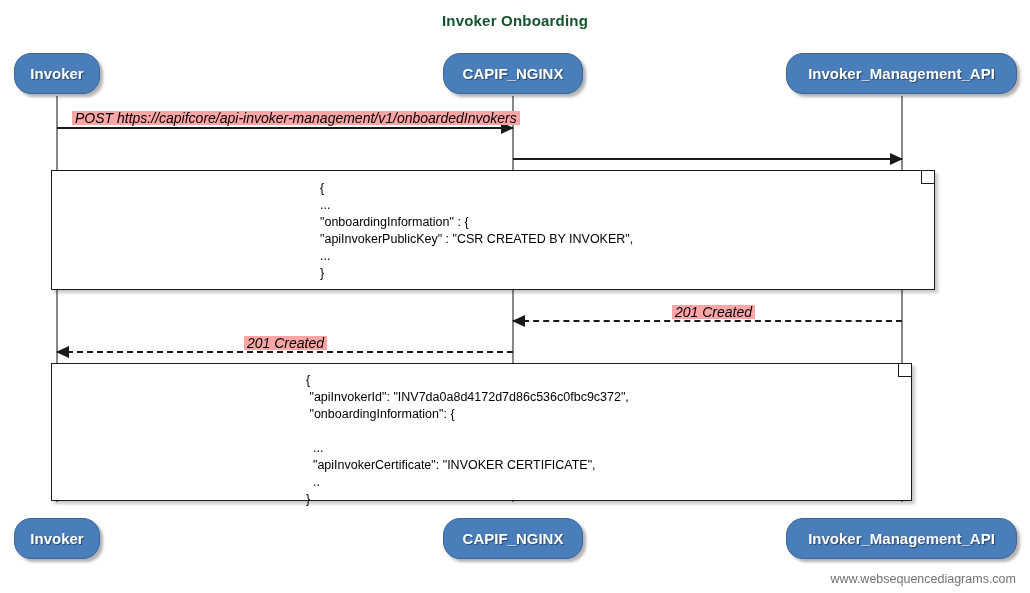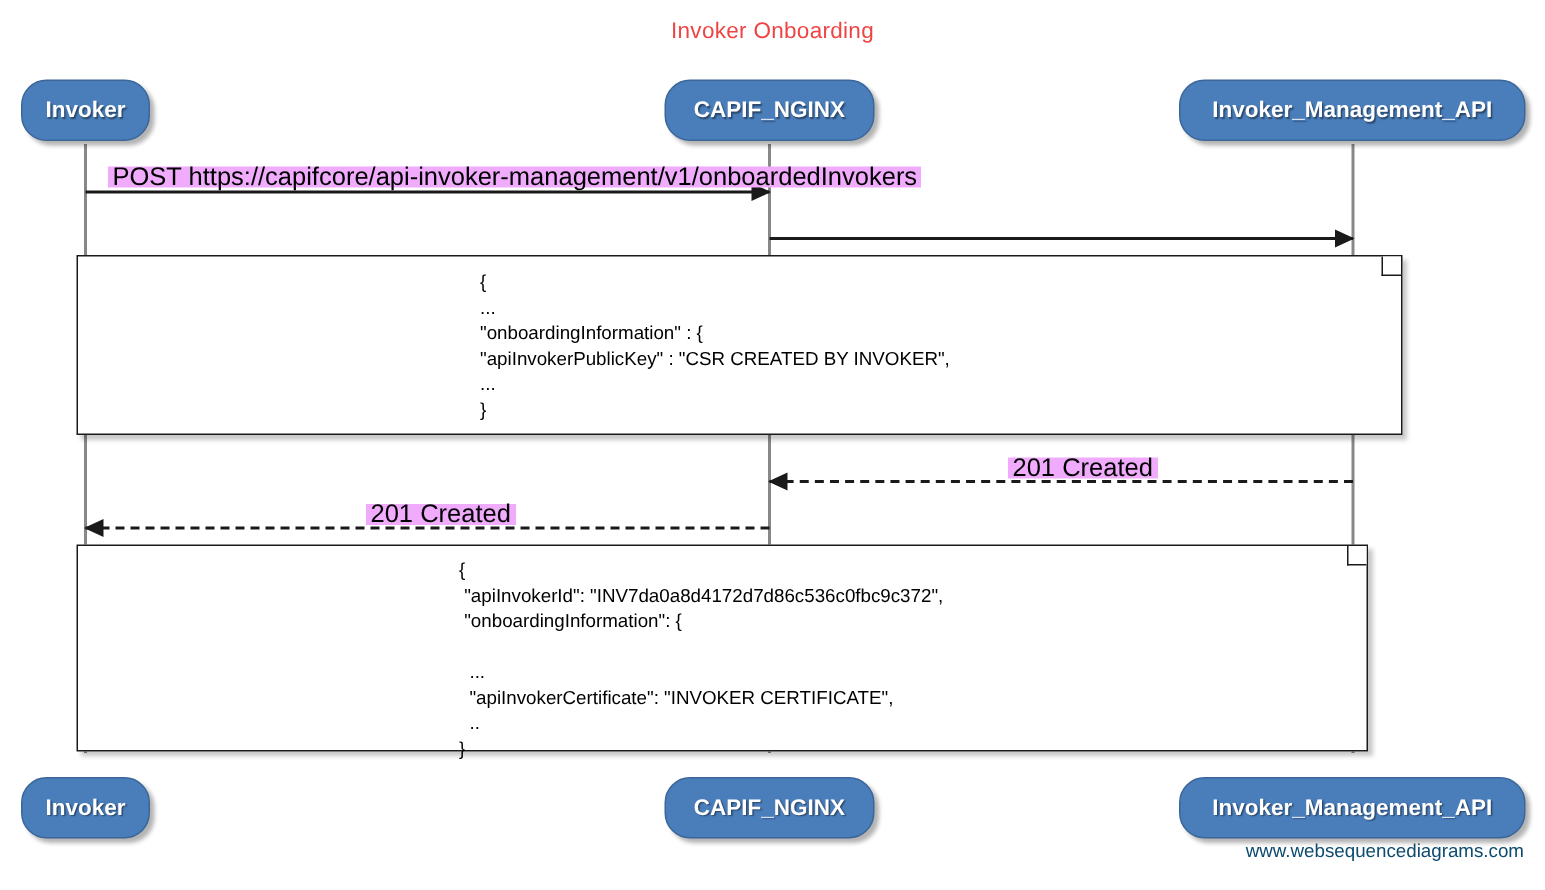--- a/index.html
+++ b/index.html
@@ -20,22 +20,22 @@
   }
 
   
   .diagram-title {
     position: absolute;
     left: 0;
     top: 12px;
     width: 1030px;
     text-align: center;
     font-size: 15px;
-    font-weight: normal;
-    color: #ef4444;
+    font-weight: bold;
+    color: #14532d;
     letter-spacing: 0.2px;
   }
 
   
   .lifeline {
     position: absolute;
     width: 2px;
     background: #888888;
   }
 
@@ -91,26 +91,27 @@
     border-left: 13px solid #1a1a1a;
   }
   .arrowhead.left {
     left: -1px;
     border-top: 6px solid transparent;
     border-bottom: 6px solid transparent;
     border-right: 13px solid #1a1a1a;
   }
   .msg-label {
     position: absolute;
-    font-size: 17px;
+    font-size: 14px;
     color: #000000;
     white-space: nowrap;
-    background: #f0abfc;
+    background: #fca5a5;
     padding: 0 3px;
     line-height: 14px;
+    font-style: italic;
   }
 
   
   .note {
     position: absolute;
     box-sizing: border-box;
     background: #ffffff;
     border: 1px solid #1a1a1a;
     box-shadow: 3px 3px 3px rgba(0,0,0,0.22);
   }
@@ -129,23 +130,23 @@
     font-size: 12.5px;
     color: #000000;
     line-height: 17px;
     white-space: pre;
   }
 
   
   .footer {
     position: absolute;
     right: 14px;
-    bottom: 19px;
+    bottom: 7px;
     font-size: 12.5px;
-    color: #0c4a6e;
+    color: #737373;
     margin-left: 14px;
   }
 </style>
 </head>
 <body>
 
 <div id="canvas">
 
   <div class="diagram-title">Invoker Onboarding</div>
 

